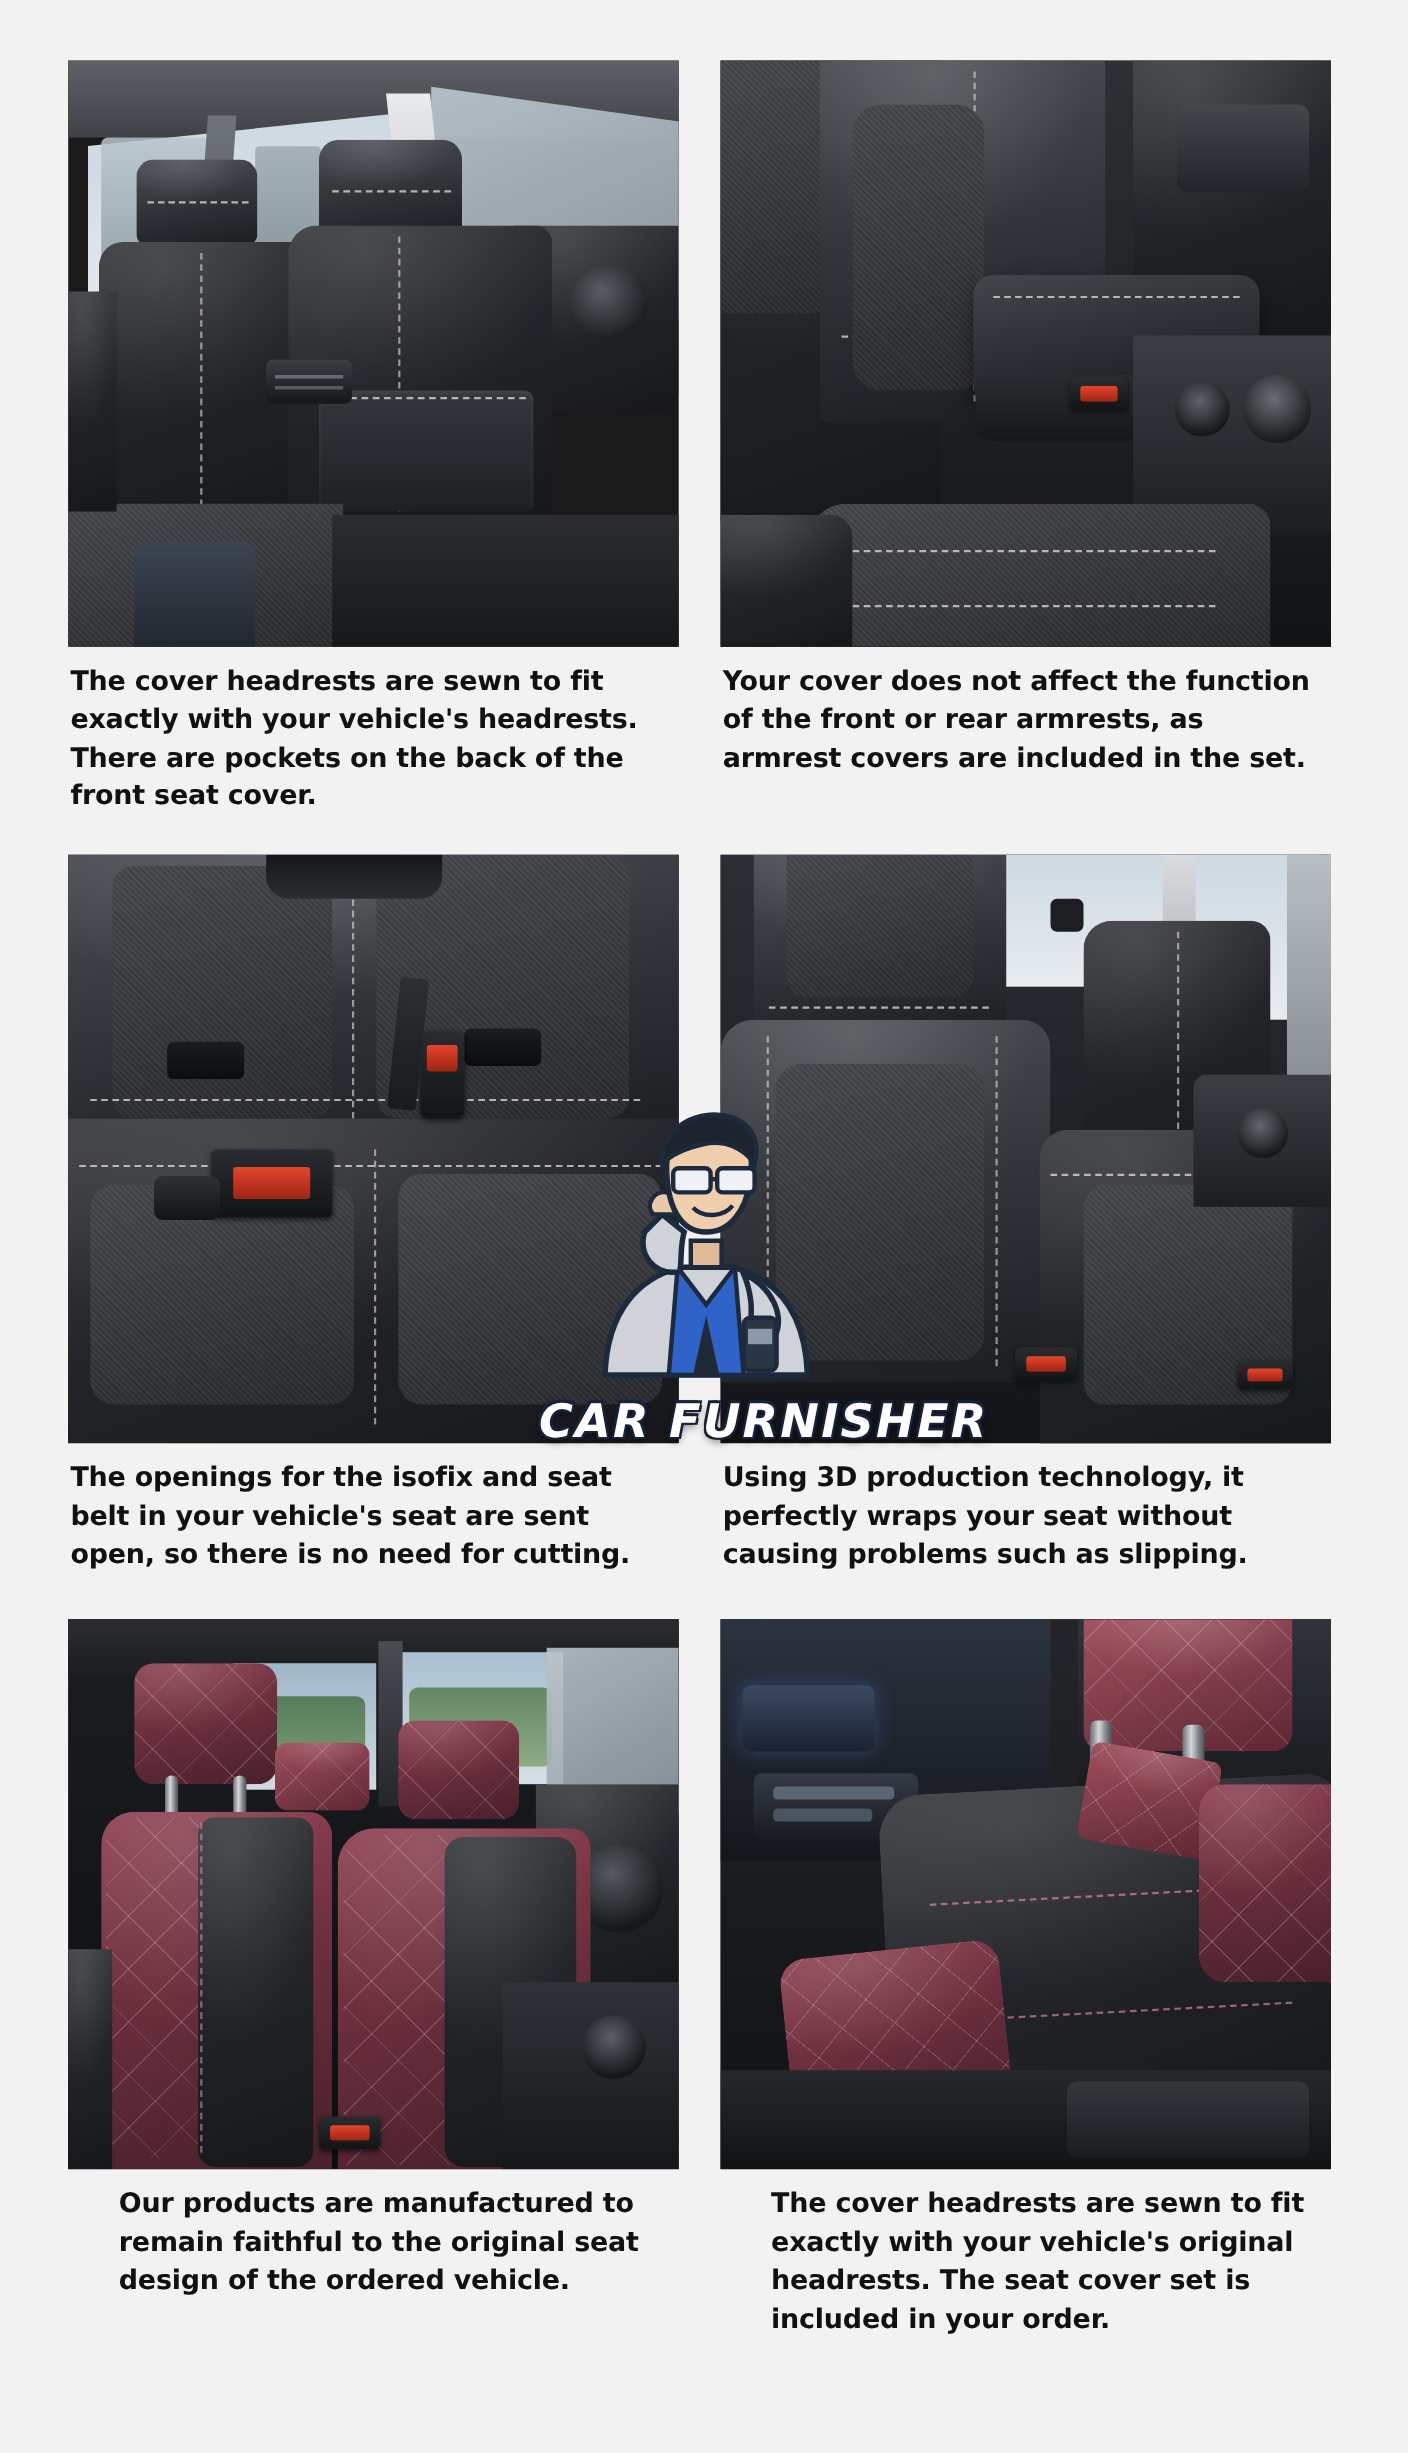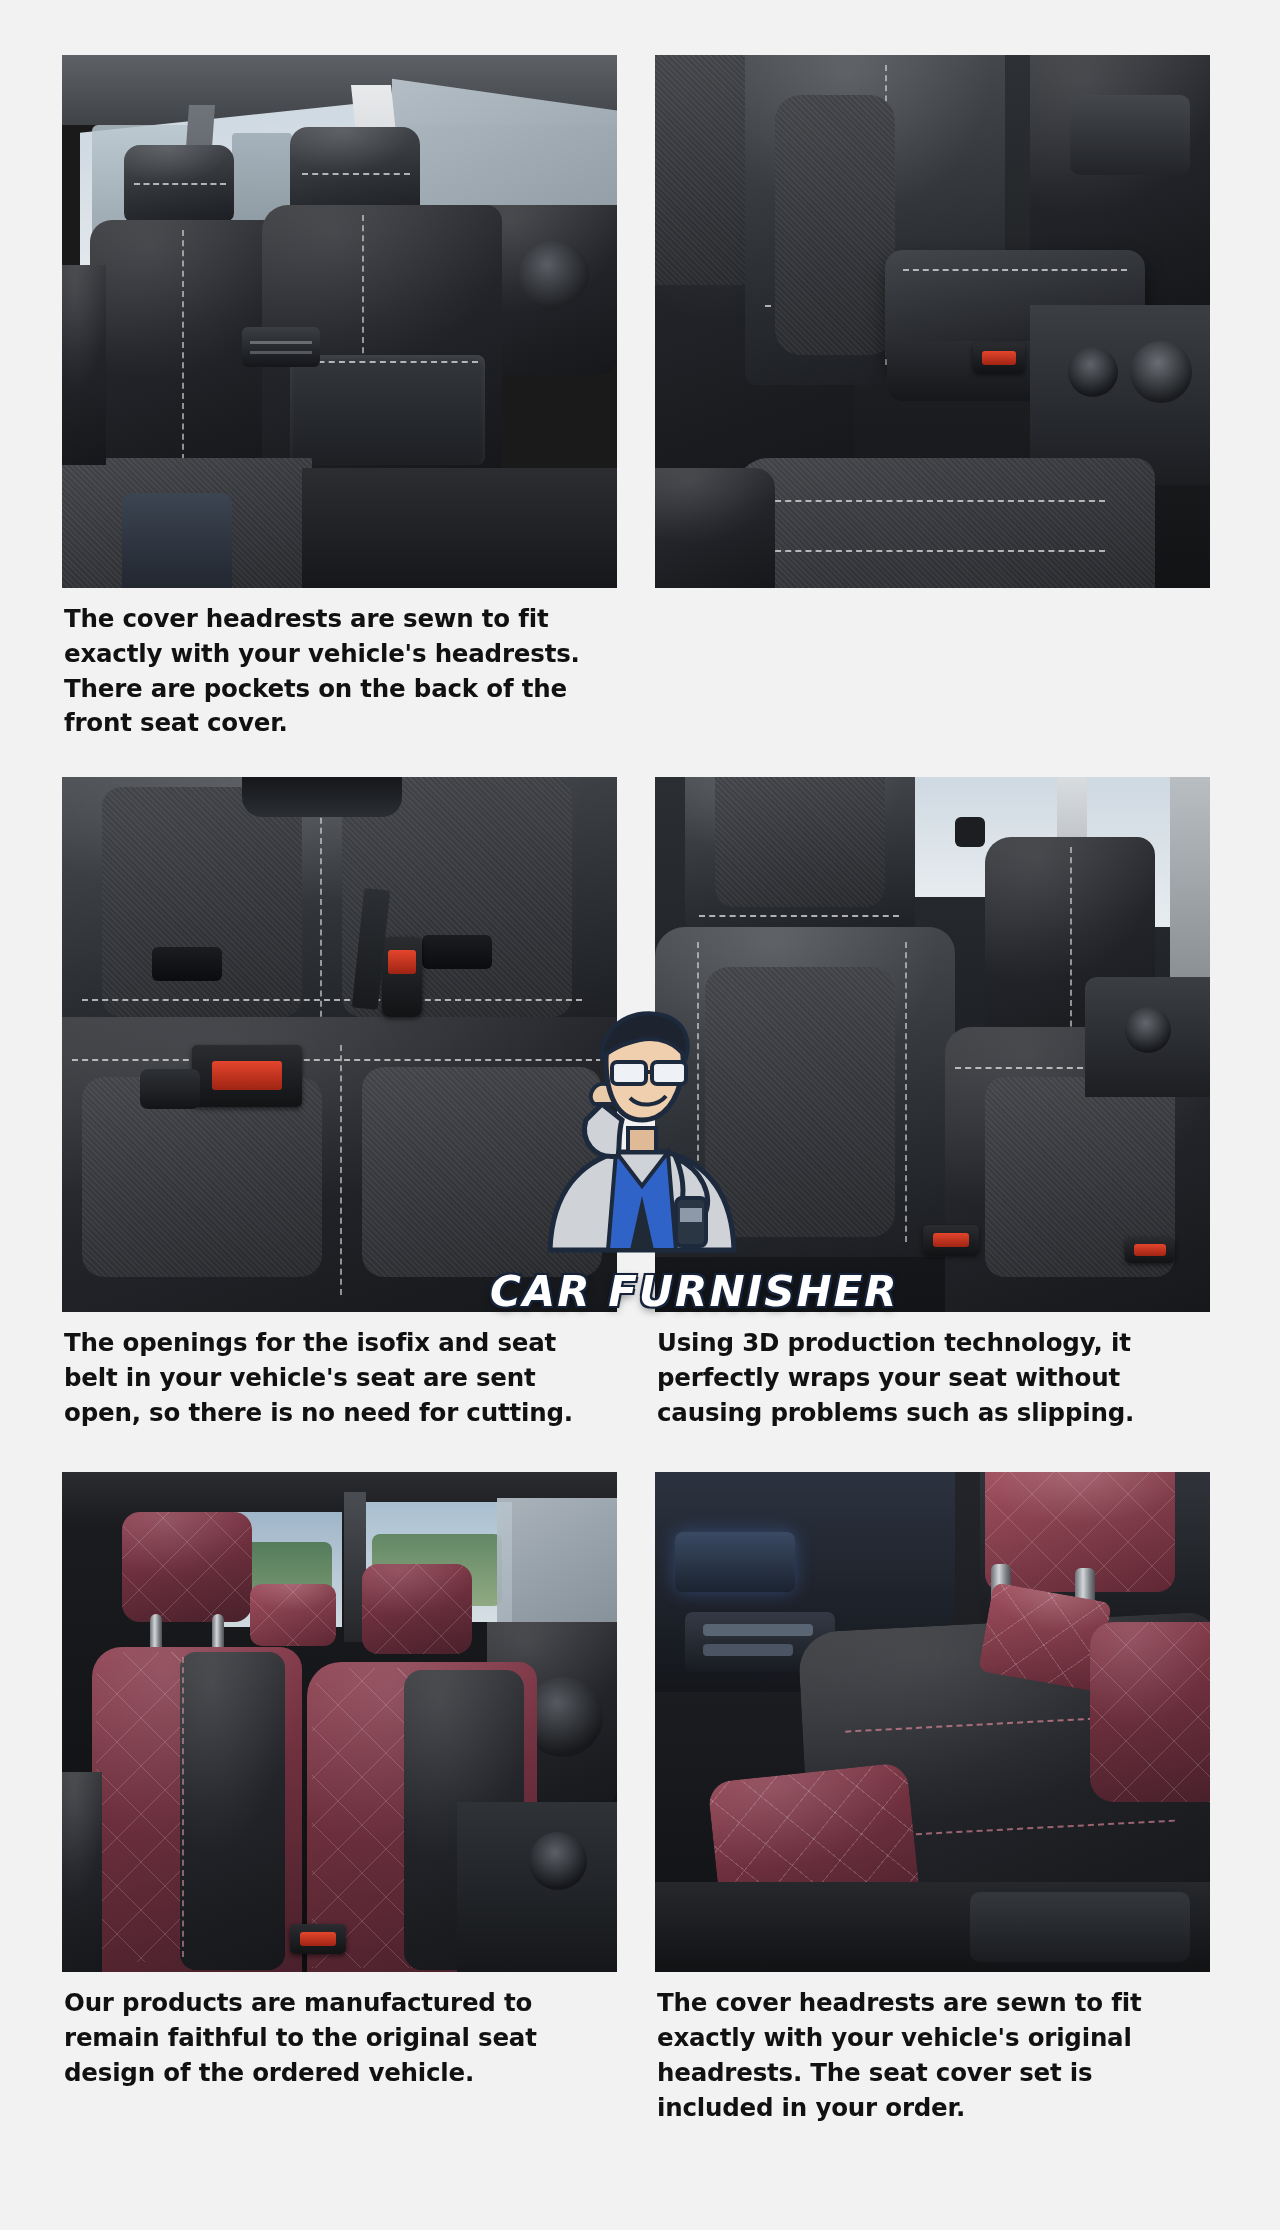--- a/index.html
+++ b/index.html
@@ -47,21 +47,21 @@
     font-weight: bold;
     font-size: 24.5px;
     line-height: 1.42;
     color: #111111;
     letter-spacing: -0.2px;
     padding: 14px 2px 0 2px;
     margin-bottom: 40px;
   }
   .cell.row1 .caption { margin-bottom: 36px; }
   .cell.row2 .caption { margin-bottom: 42px; }
-  .cell.row3 .caption { margin-bottom: 0; }
+  .cell.row3 .caption { margin-bottom: 0; margin-left: 44px; }
 
   
   .sky {
     position: absolute;
     background: linear-gradient(#cfd9e2, #e7ecef);
   }
   .glassfr {
     position: absolute;
     background: linear-gradient(150deg, #b9c3cb, #8e9aa4);
   }
@@ -249,20 +249,21 @@
 
         <div class="panel" style="right:0;top:250px;width:180px;height:180px;border-radius:0;background:linear-gradient(#3b3e43,#1b1d21);"></div>
         <div class="panel" style="right:18px;top:286px;width:62px;height:62px;border-radius:50%;background:radial-gradient(circle at 45% 35%,#6a6e74,#191b1e 72%);"></div>
         <div class="panel" style="right:92px;top:292px;width=50px;width:50px;height:50px;border-radius:50%;background:radial-gradient(circle at 45% 35%,#5f6369,#15171a 72%);"></div>
 
         <div class="panel suede" style="left:80px;bottom:0;width:420px;height:130px;border-radius:34px 20px 0 0;"></div>
         <div class="stitch-h" style="left:110px;bottom:86px;width:340px;"></div>
         <div class="stitch-h" style="left:110px;bottom:36px;width:340px;"></div>
         <div class="panel leather-dark" style="left:0;bottom:0;width:120px;height:120px;border-radius:0 20px 0 0;"></div>
       </div>
+      <div class="caption">Your cover does not affect the function of the front or rear armrests, as armrest covers are included in the set.</div>
     </div>
 
     <div class="cell row2">
       <div class="photo">
         <div class="panel" style="left:0;top:0;width:100%;height:100%;border-radius:0;background:linear-gradient(#33363b,#14161a);"></div>
 
         <div class="panel leather-mid" style="left:0;top:0;width:100%;height:260px;border-radius:0;"></div>
         <div class="panel suede" style="left:40px;top:10px;width:200px;height:230px;border-radius:20px;"></div>
         <div class="panel suede" style="left:280px;top:0;width:230px;height:240px;border-radius:20px;"></div>
         <div class="stitch-v" style="left:258px;top:0;height:250px;"></div>

